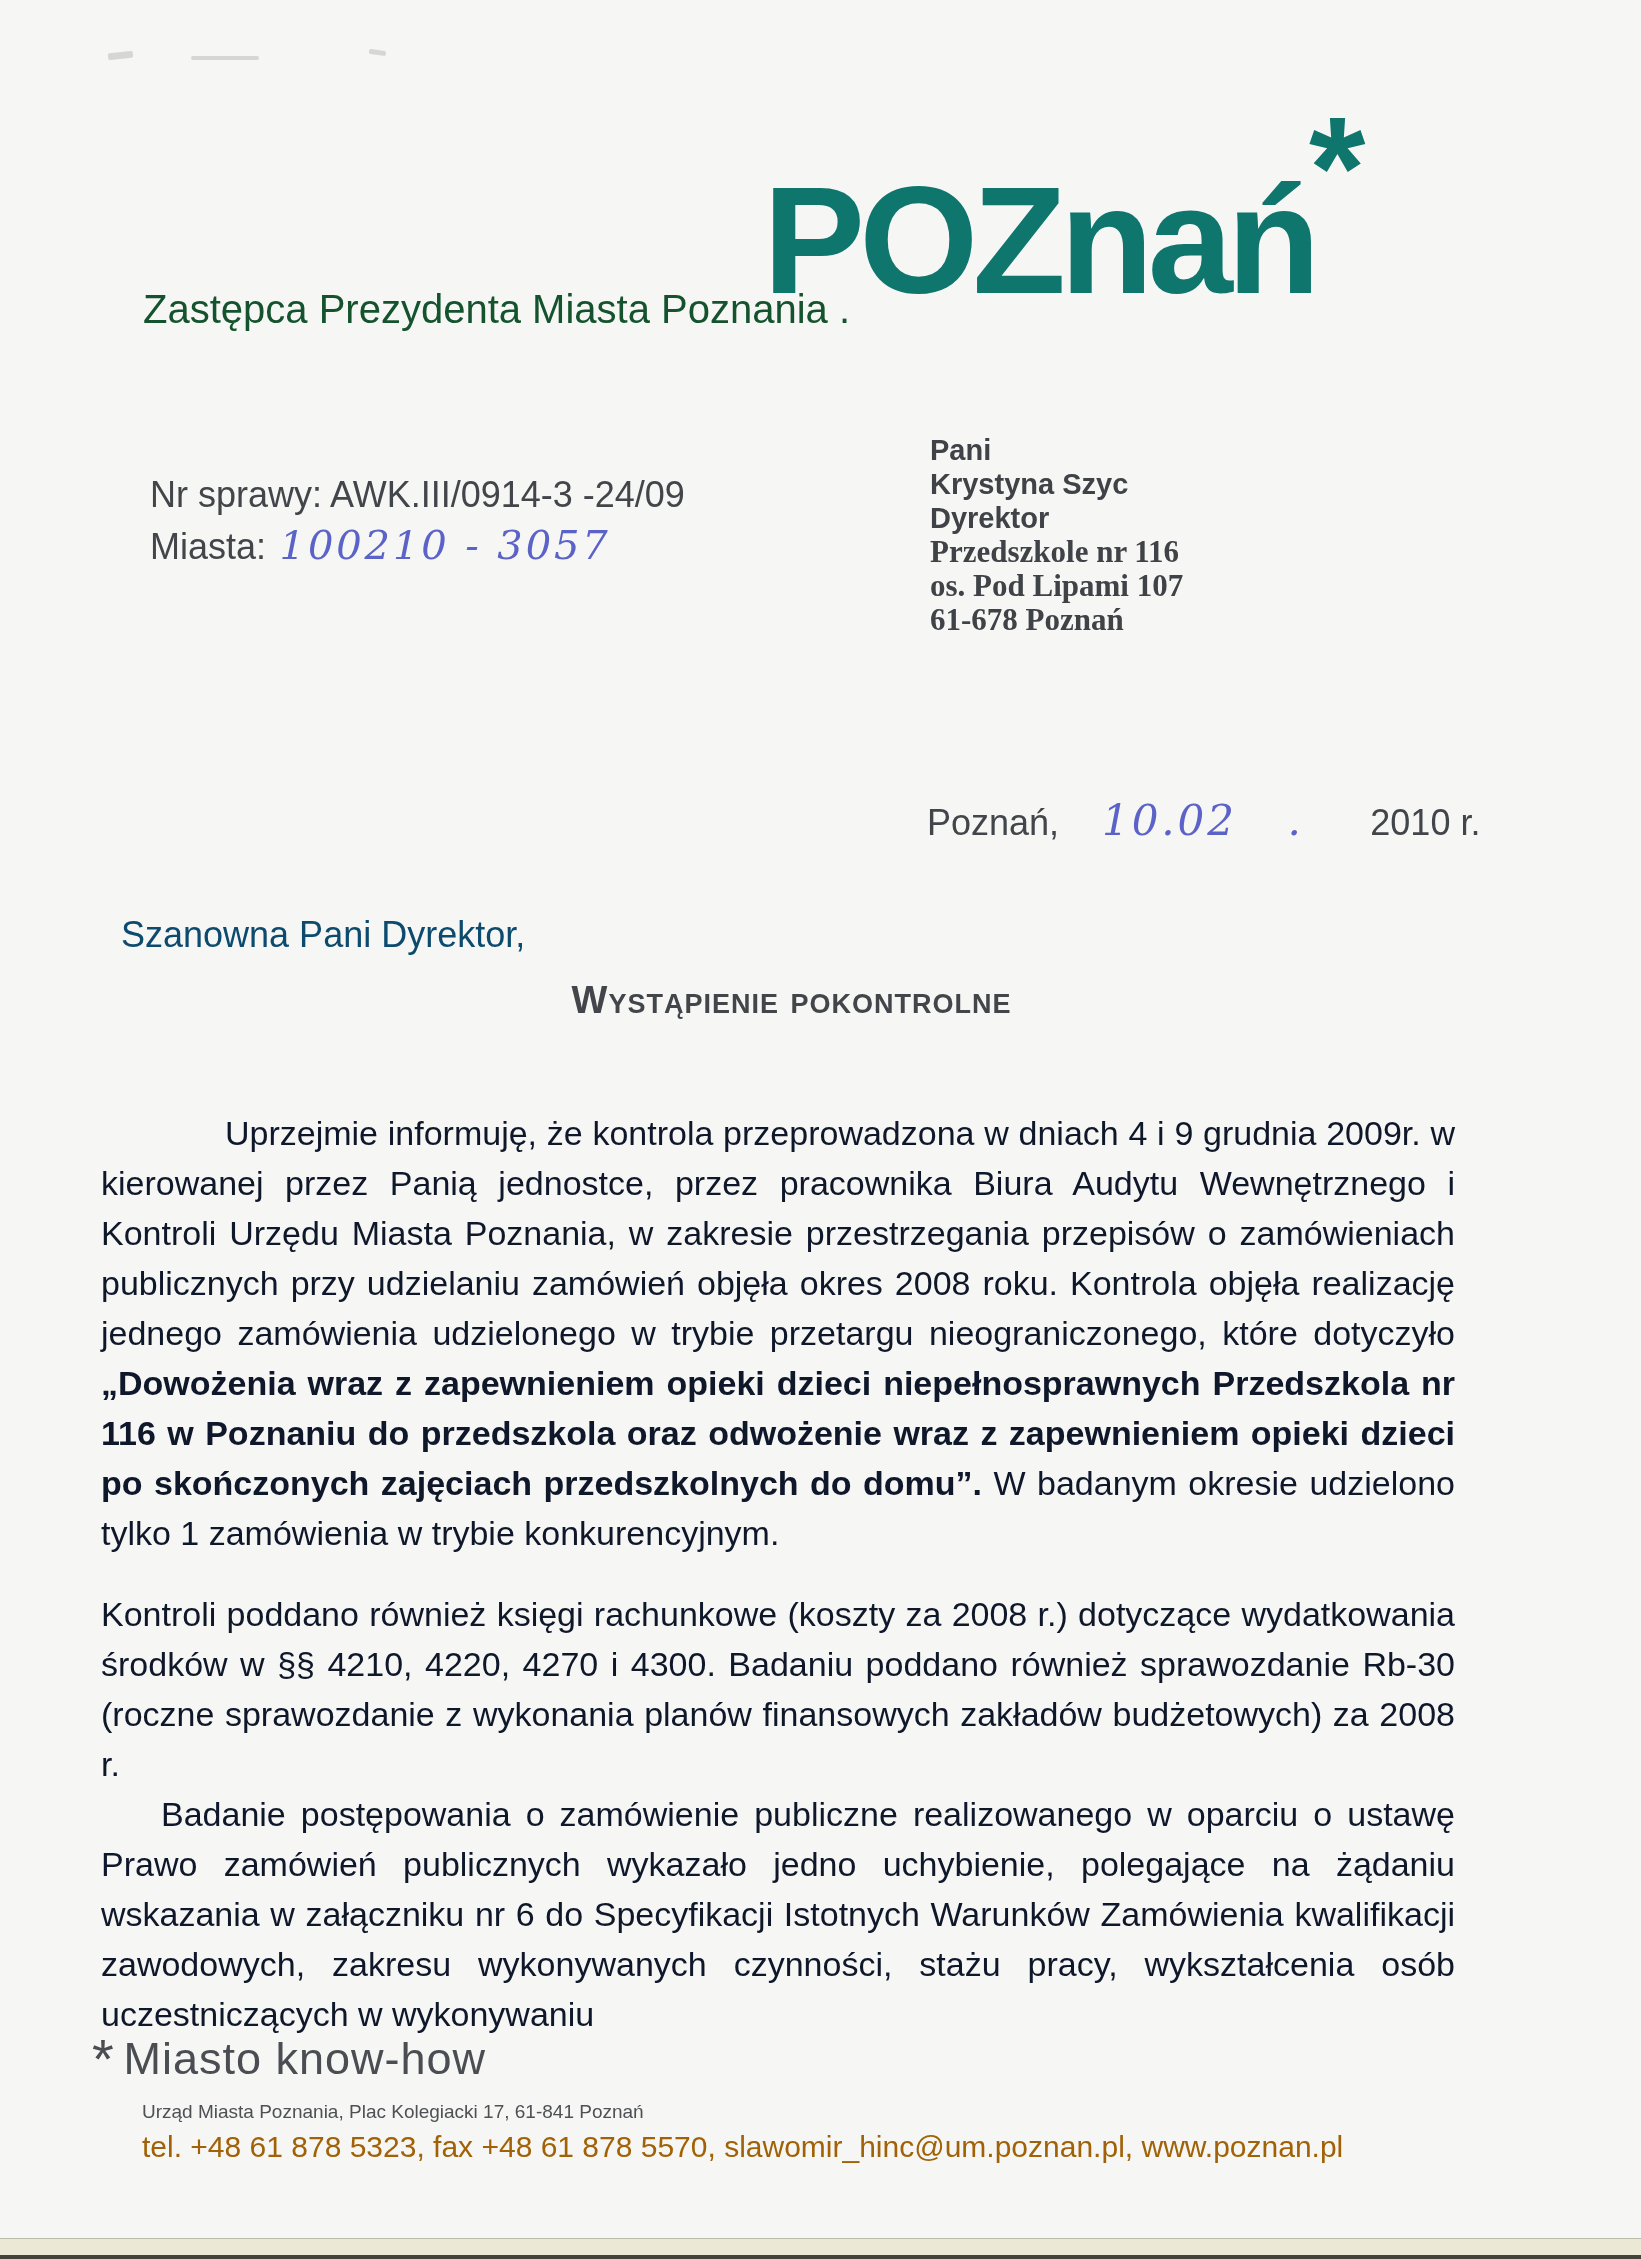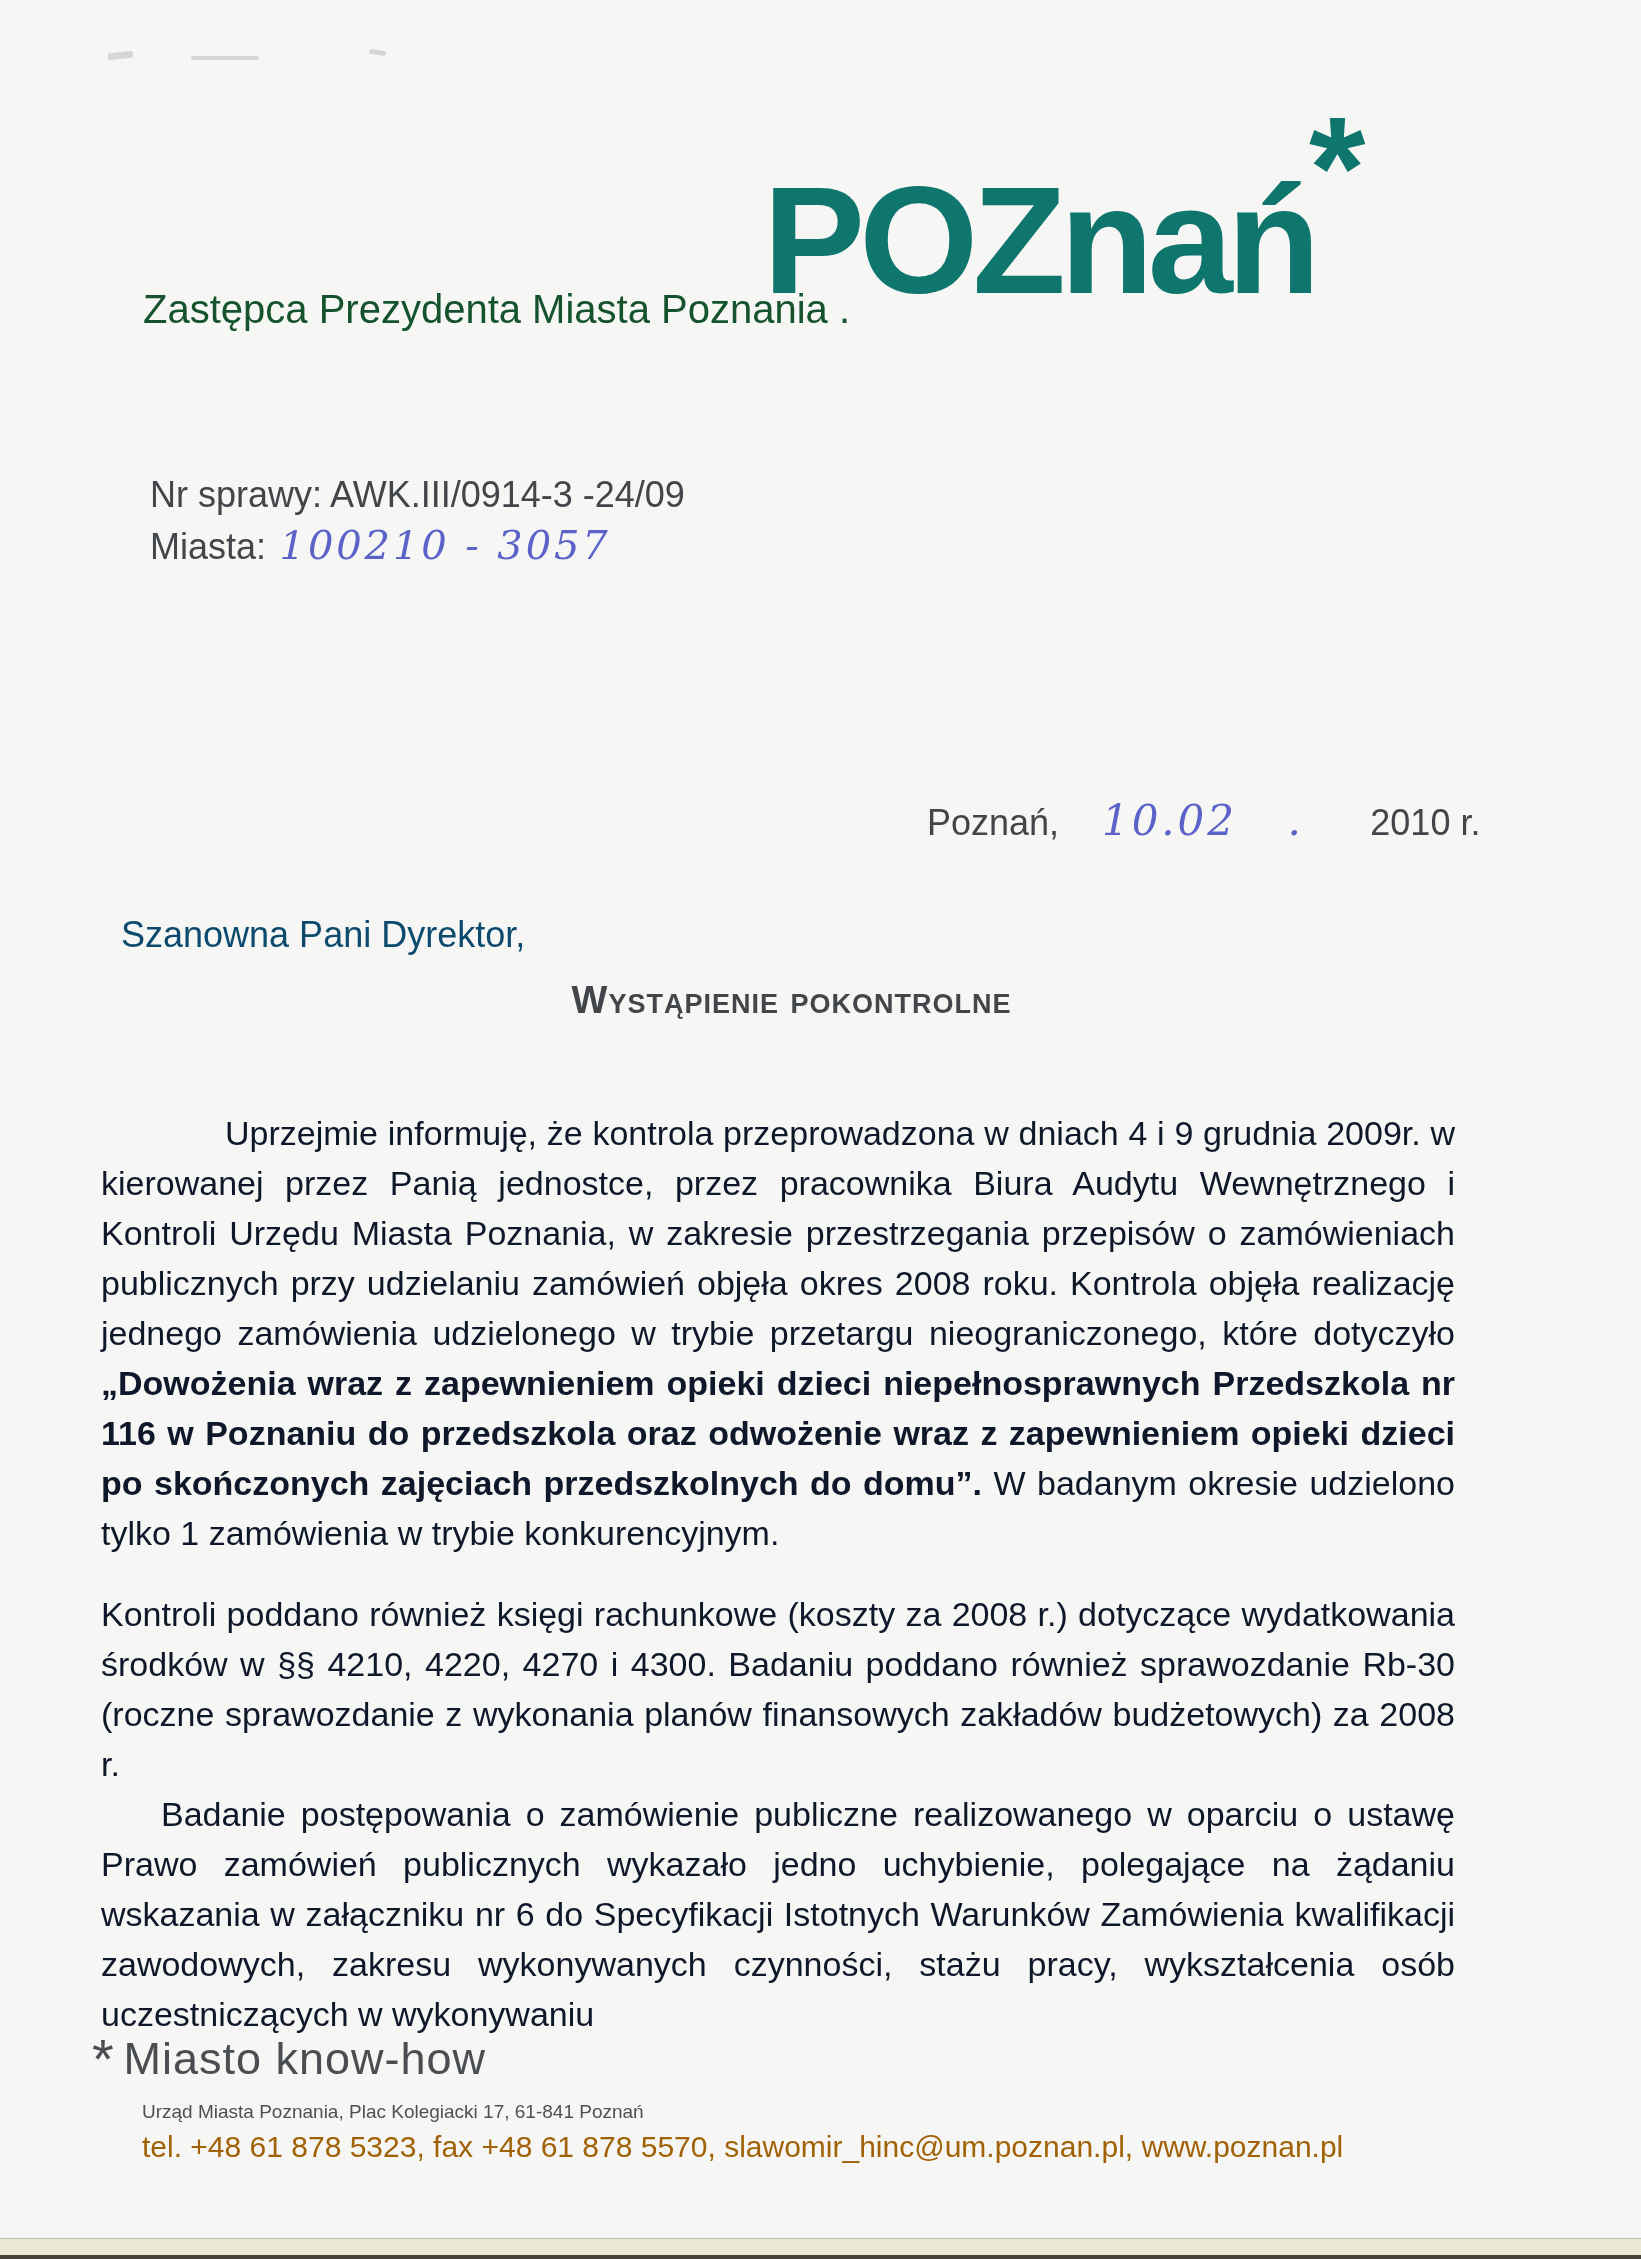--- a/index.html
+++ b/index.html
@@ -162,20 +162,28 @@
 
   <div class="sender">Zastępca Prezydenta Miasta Poznania .</div>
 
   <div class="case-block">
     <div>Nr sprawy: AWK.III/0914-3 -24/09</div>
     <div>
       <span>Miasta:</span><span class="handwriting">100210 - 3057</span>
     </div>
   </div>
 
+  <div class="recipient">
+    <div class="r-sans">Pani</div>
+    <div class="r-sans">Krystyna Szyc</div>
+    <div class="r-sans">Dyrektor</div>
+    <div class="r-serif">Przedszkole nr 116</div>
+    <div class="r-serif">os. Pod Lipami 107</div>
+    <div class="r-serif">61-678 Poznań</div>
+  </div>
 
   <div class="dateline">
     <span>Poznań,</span><span class="handwriting">10.02</span><span class="handwriting hand-period">.</span><span class="year">2010 r.</span>
   </div>
 
   <div class="salutation">Szanowna Pani Dyrektor,</div>
 
   <div class="doc-heading">Wystąpienie pokontrolne</div>
 
   <div class="body-text">

